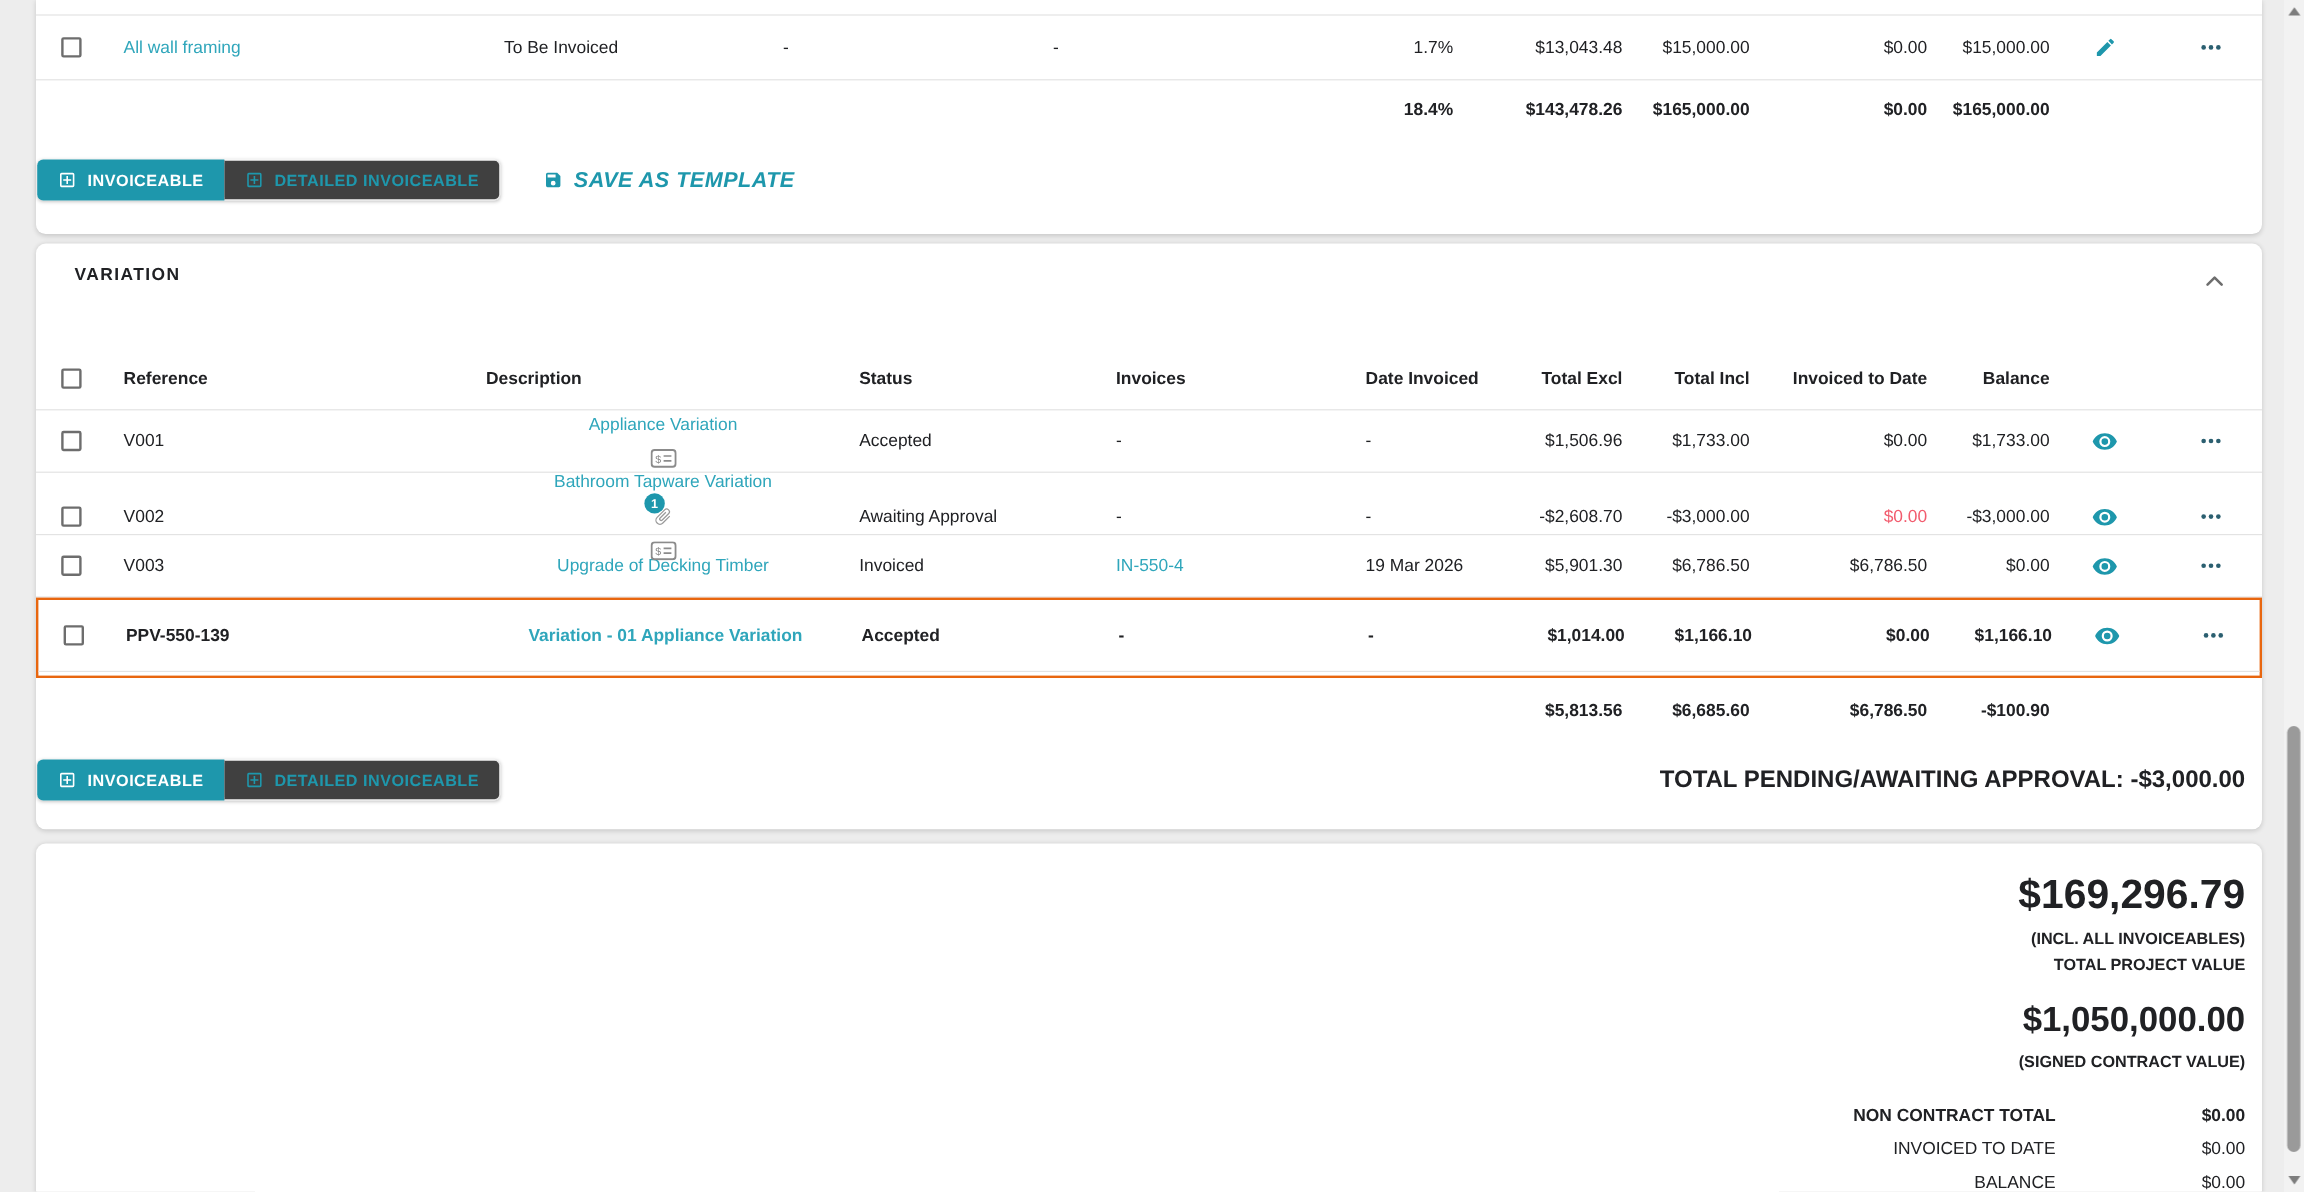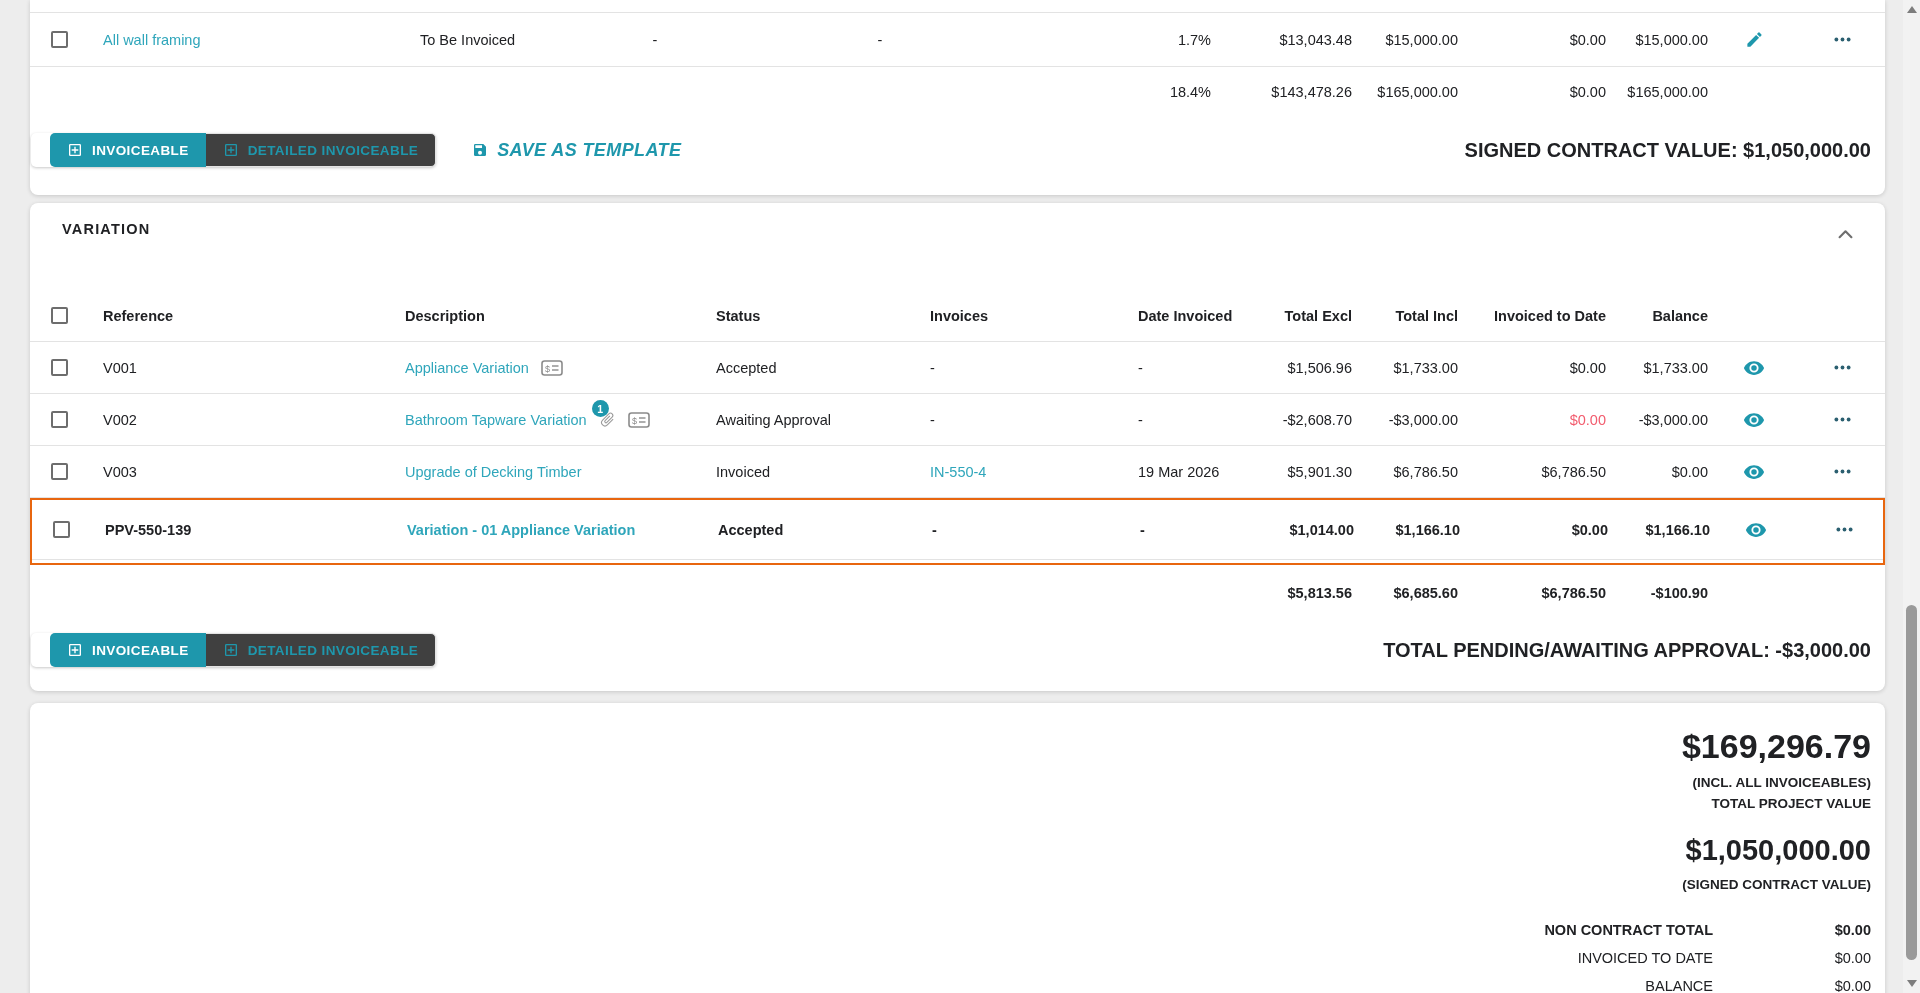--- a/index.html
+++ b/index.html
@@ -28,53 +28,53 @@
   
   .grid-top{display:grid;grid-template-columns:58px 332px 180px 110px 340px 161px 141px 106px 148px 102px 92px 85px;align-items:center;}
   .grid-var{display:grid;grid-template-columns:58px 307px 305px 220px 200px 120px 112px 106px 148px 102px 92px 85px;align-items:center;}
   .cell{min-width:0;}
   .num{text-align:right;}
   .c-cb{display:flex;justify-content:center;}
   .icon-c{display:flex;justify-content:center;align-items:center;}
   .cent{text-align:center;}
 
   .trow1{height:55px;border-top:1px solid var(--divider);border-bottom:1px solid var(--divider);}
-  .trow-totals{height:50px;font-weight:normal;}
+  .trow-totals{height:50px;font-weight:bold;}
   .vhead{height:52px;border-bottom:1px solid var(--divider);font-weight:bold;}
   .vrow{height:52px;border-bottom:1px solid var(--divider);}
   .vrow-outer.hl{border:2px solid var(--orange);}
   .vrow-outer.hl .vrow{height:60px;font-weight:bold;}
   .vrow-outer.hl::after{content:"";display:block;height:3px;}
   .vtotals{height:56px;font-weight:bold;}
 
   .pad-ref{padding-left:15px;}
   .pad-desc{padding-left:10px;}
   .pad-status{padding-left:16px;}
   .pad-inv{padding-left:10px;}
   .pad-date{padding-left:18px;}
   .pad-name{padding-left:15px;}
 
   .cb{width:17px;height:17px;border:2px solid #6d6d6d;border-radius:2px;display:inline-block;background:#fff;cursor:pointer;}
 
   .lnk{color:var(--link);text-decoration:none;cursor:pointer;}
   .red{color:var(--red);}
 
   
-  .desc-flex{display:flex;align-items:center;gap:12px;}
+  .desc-flex{display:flex;align-items:center;gap:12px;flex-direction:column;}
   .memo-btn,.clip-btn{background:none;border:none;padding:0;cursor:pointer;display:inline-flex;align-items:center;position:relative;}
   .badge{position:absolute;top:-11px;left:-7px;width:17px;height:17px;border-radius:50%;background:var(--accent);color:#fff;
          font-size:10.5px;font-weight:bold;display:flex;align-items:center;justify-content:center;font-family:inherit;}
 
   .icon-btn{background:none;border:none;padding:0;cursor:pointer;display:inline-flex;align-items:center;justify-content:center;}
 
   
   .actions{display:flex;justify-content:space-between;align-items:center;}
   .actions-contract{margin-top:16px;padding:0 14px 28px 1px;}
   .actions-variation{margin-top:12px;padding:0 14px 24px 1px;}
-  .btn-group{display:inline-flex;border-radius:5px;box-shadow:0 1px 3px rgba(0,0,0,.22);padding-left:19px;}
+  .btn-group{display:inline-flex;border-radius:5px;box-shadow:0 1px 3px rgba(0,0,0,.22);}
   .btn{height:34px;display:inline-flex;align-items:center;gap:9px;font-weight:bold;font-size:13.5px;letter-spacing:.4px;
        padding:0 17px;border:none;cursor:pointer;font-family:inherit;}
   .btn-primary{background:var(--accent);color:#fff;border-radius:5px 0 0 5px;}
   .btn-secondary{background:#404040;color:var(--accent);border-radius:0 5px 5px 0;border:1px solid #e4e4e4;border-left:none;}
   .btn-text{background:none;border:none;color:var(--accent);font-weight:bold;font-size:18px;letter-spacing:.4px;
             display:inline-flex;align-items:center;gap:9px;margin-left:26px;cursor:pointer;font-family:inherit;font-style:italic;}
   .big-right{font-size:20px;font-weight:bold;}
 
   
   .var-head{display:flex;justify-content:space-between;align-items:flex-start;padding:18px 26px 0 32px;}
@@ -199,21 +199,20 @@
             <span>DETAILED INVOICEABLE</span>
           </button>
         </span>
         <button class="btn-text">
           <svg width="16" height="16" fill="#1E97AC">
               <use href="#ic-save"></use>
             </svg>
           <span>SAVE AS TEMPLATE</span>
         </button>
       </div>
-      <div class="big-right">SIGNED CONTRACT VALUE: $1,050,000.00</div>
     </div>
   </section>
 
   <section class="card card-variation">
     <div class="var-head">
       <div class="var-title">VARIATION</div>
       <button class="collapse-btn">
         <svg width="15" height="10">
             <use href="#ic-chevron-up"></use>
           </svg>

